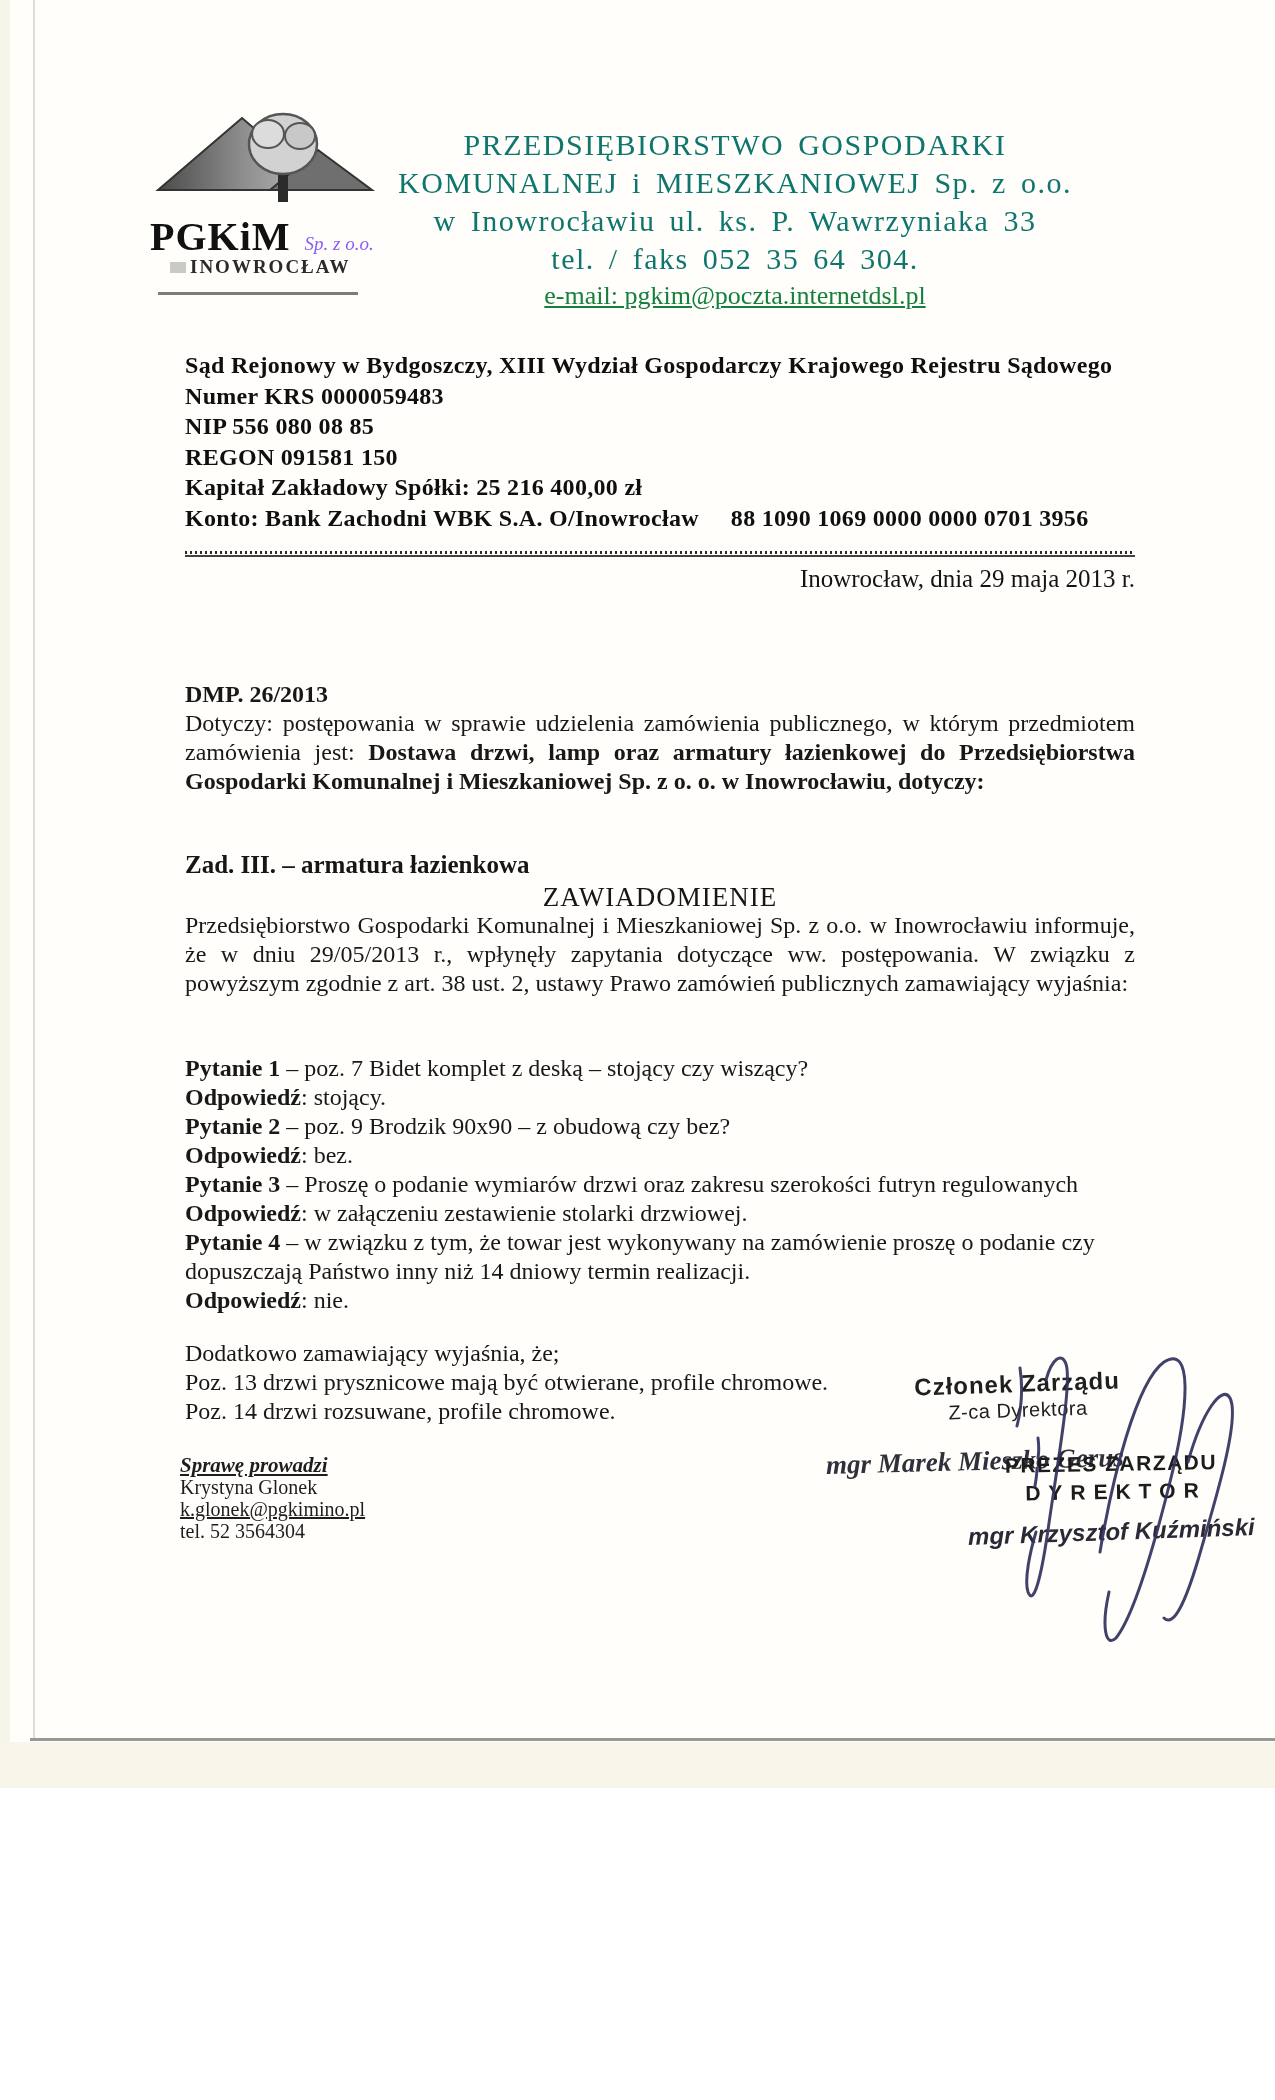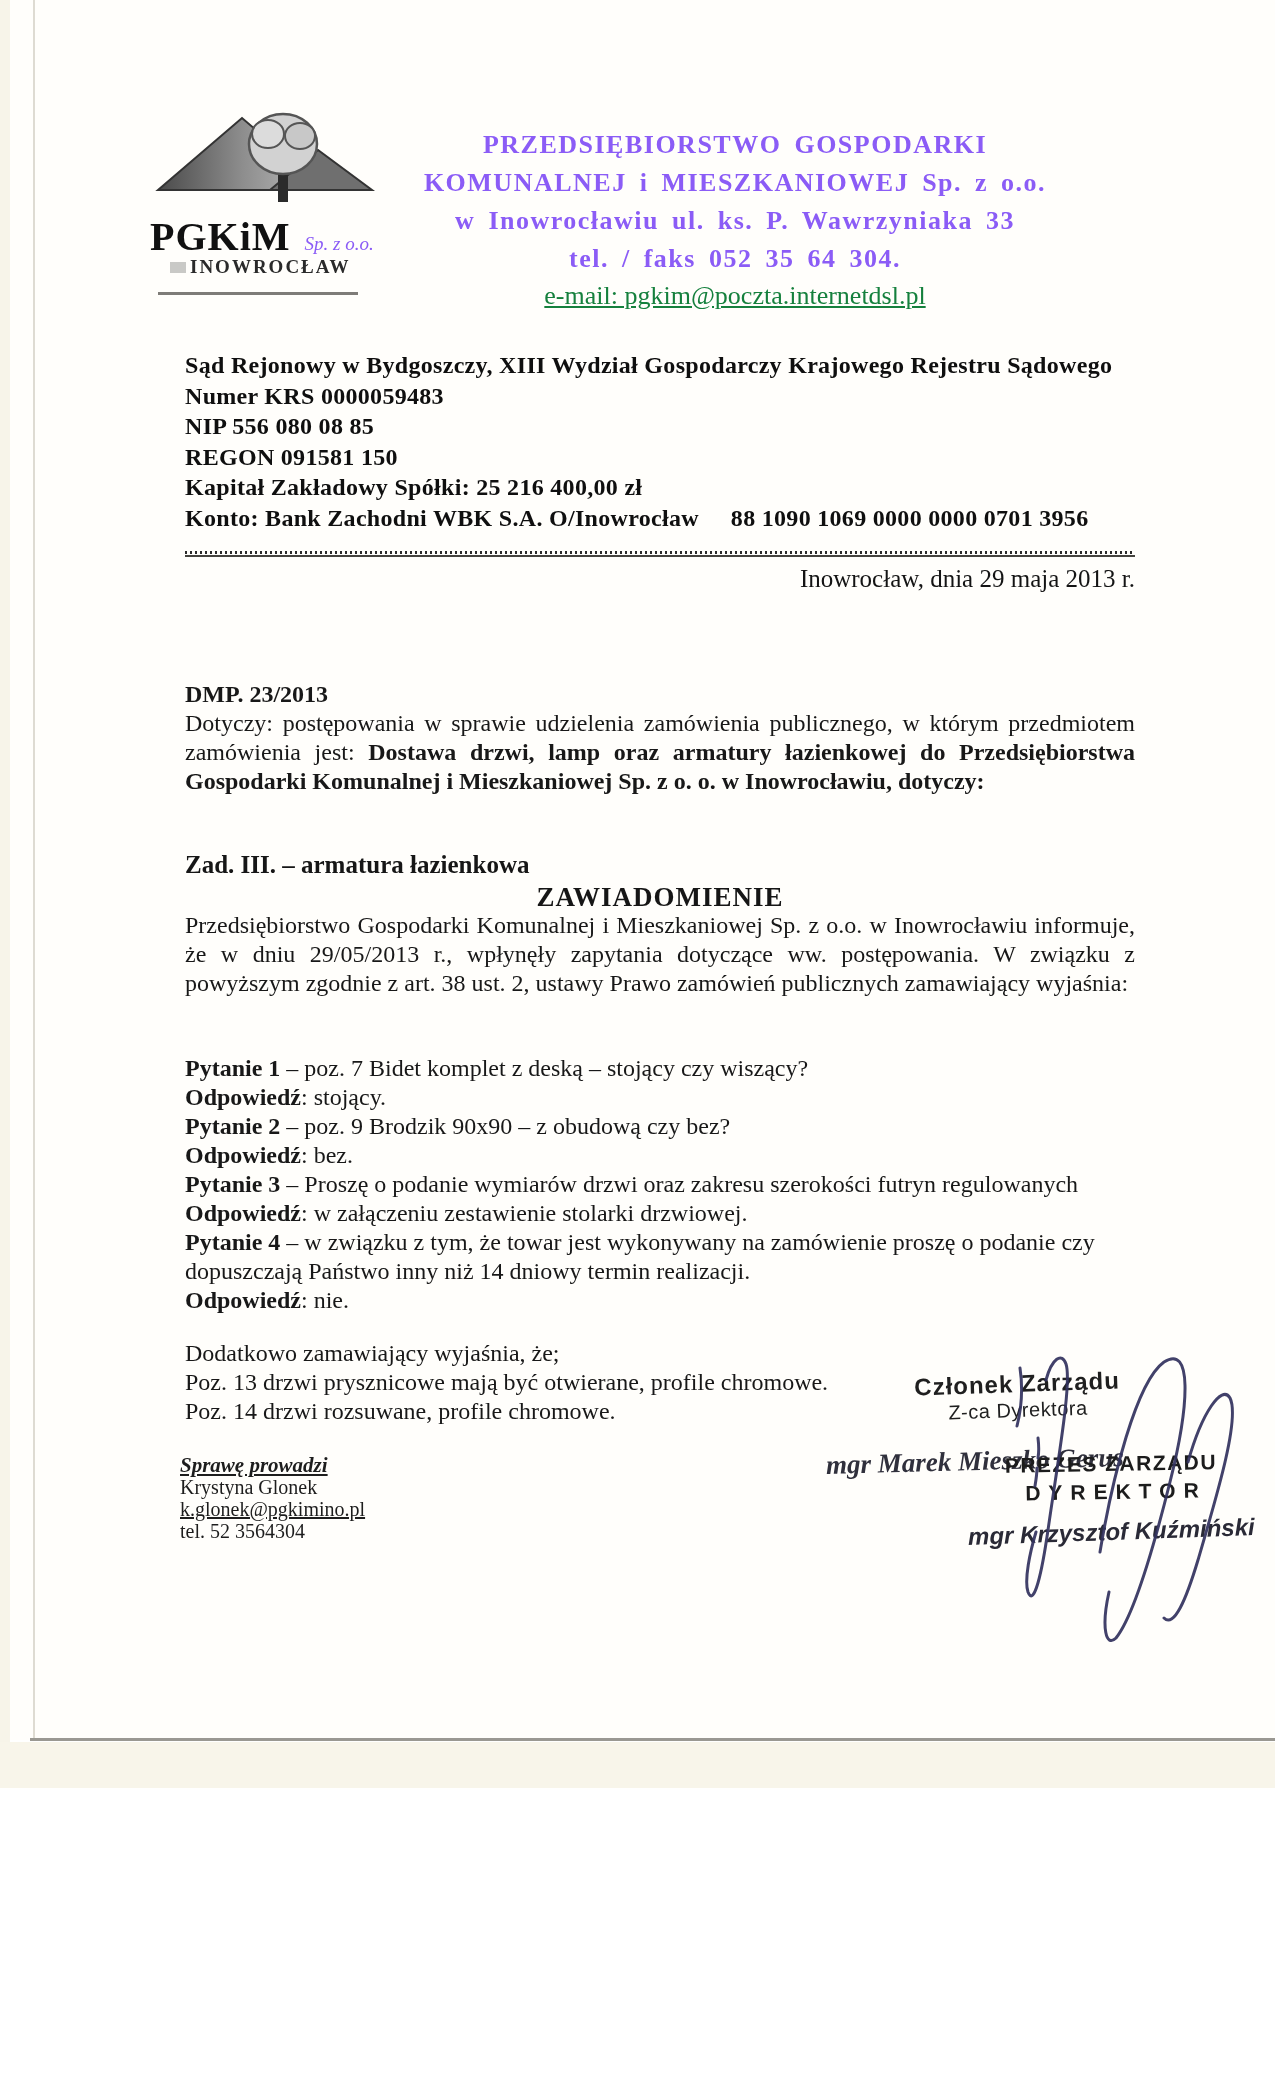--- a/index.html
+++ b/index.html
@@ -22,40 +22,40 @@
   .logo { left:150px; top:112px; width:250px; }
   .logo-textrow { margin-top:2px; white-space:nowrap; }
   .logo-acronym { font-weight:bold; font-size:40px; letter-spacing:1px; color:#111; }
   .logo-sp { font-style:italic; font-size:19px; margin-left:14px; color:#8b5cf6; }
   .logo-cityrow { margin-top:-4px; padding-left:20px; white-space:nowrap; }
   .logo-artifact { display:inline-block; width:16px; height:11px; background:#c9c9c6; margin-right:4px; }
   .logo-city { display:inline; font-weight:bold; font-size:19px; letter-spacing:2px; color:#2a2a2a; }
   .logo-rule { margin:14px 0 0 8px; width:200px; height:3px; background:#7e7c78; }
 
   .head-lines { left:330px; top:126px; width:810px; text-align:center; }
-  .head-line { font-weight:bold; font-size:26px; line-height:38px; letter-spacing:1.5px; word-spacing:5px; color:#8b5cf6; }
+  .head-line { font-weight:normal; font-size:30px; line-height:38px; letter-spacing:1.5px; word-spacing:5px; color:#0f766e; }
   .head-email { font-size:26px; line-height:36px; text-decoration:underline; color:#15803d; }
 
   
   .registry { left:185px; top:350px; width:960px; }
   .registry p { font-weight:bold; font-size:24px; line-height:30.5px; letter-spacing:0.3px; color:#0f0f0f; white-space:nowrap; }
   .acct-num { display:inline-block; margin-left:32px; }
 
   .dotted-rule { left:185px; top:551px; width:950px; }
   .dotted-rule .dots  { height:3px; background:repeating-linear-gradient(90deg,#2a2a2a 0 2px,transparent 2px 5px); }
   .dotted-rule .solid { margin-top:1px; height:2px; background:#43423e; }
 
   .dateline { left:185px; top:565px; width:950px; text-align:right; font-size:25px; color:#141414; }
 
   
   .flow { font-size:24px; line-height:29px; color:#181818; }
   .case-block { left:185px; top:680px; width:950px; text-align:justify; }
   .case-ref { font-weight:bold; }
   .task-heading { left:185px; top:851px; width:950px; font-weight:bold; font-size:25px; }
-  .notice-title { left:185px; top:882px; width:950px; text-align:center; font-weight:bold; font-size:27px; letter-spacing:1px; }
+  .notice-title { left:185px; top:882px; width:950px; text-align:center; font-weight:normal; font-size:27px; letter-spacing:1px; }
   .notice-body { left:185px; top:911px; width:950px; text-align:justify; }
   .qa { left:185px; top:1054px; width:950px; }
   .additional { left:185px; top:1339px; width:760px; }
 
   
   .stamp-member { left:900px; top:1370px; width:235px; text-align:center;
     font-family:"Liberation Sans","DejaVu Sans",sans-serif; color:#1f1f1f; transform:rotate(-2deg); }
   .stamp-member .l1 { font-size:24px; font-weight:600; letter-spacing:1px; }
   .stamp-member .l2 { font-size:20px; font-weight:500; letter-spacing:0.5px; margin-top:1px; }
   .facsimile-member { left:826px; top:1446px; font-style:italic; font-weight:bold; font-size:27px;
@@ -124,21 +124,21 @@
   </div>
 
   <div class="abs dotted-rule">
     <div class="dots"></div>
     <div class="solid"></div>
   </div>
 
   <div class="abs dateline">Inowrocław, dnia 29 maja 2013 r.</div>
 
   <div class="abs flow case-block">
-    <div class="case-ref">DMP. 23/2013</div>
+    <div class="case-ref">DMP. 26/2013</div>
     <div><span>Dotyczy: postępowania w sprawie udzielenia zamówienia publicznego, w którym przedmiotem zamówienia jest: </span><span class="b">Dostawa drzwi, lamp oraz armatury łazienkowej do Przedsiębiorstwa Gospodarki Komunalnej i Mieszkaniowej Sp. z o. o. w Inowrocławiu, dotyczy:</span></div>
   </div>
 
   <div class="abs task-heading">Zad. III. – armatura łazienkowa</div>
   <div class="abs notice-title">ZAWIADOMIENIE</div>
   <div class="abs flow notice-body">Przedsiębiorstwo Gospodarki Komunalnej i Mieszkaniowej Sp. z o.o. w Inowrocławiu informuje, że w dniu 29/05/2013 r., wpłynęły zapytania dotyczące ww. postępowania. W związku z powyższym zgodnie z art. 38 ust. 2, ustawy Prawo zamówień publicznych zamawiający wyjaśnia:</div>
 
   <div class="abs flow qa">
     <p><span class="b">Pytanie 1</span><span> – poz. 7 Bidet komplet z deską – stojący czy wiszący?</span></p>
     <p><span class="b">Odpowiedź</span><span>: stojący.</span></p>

